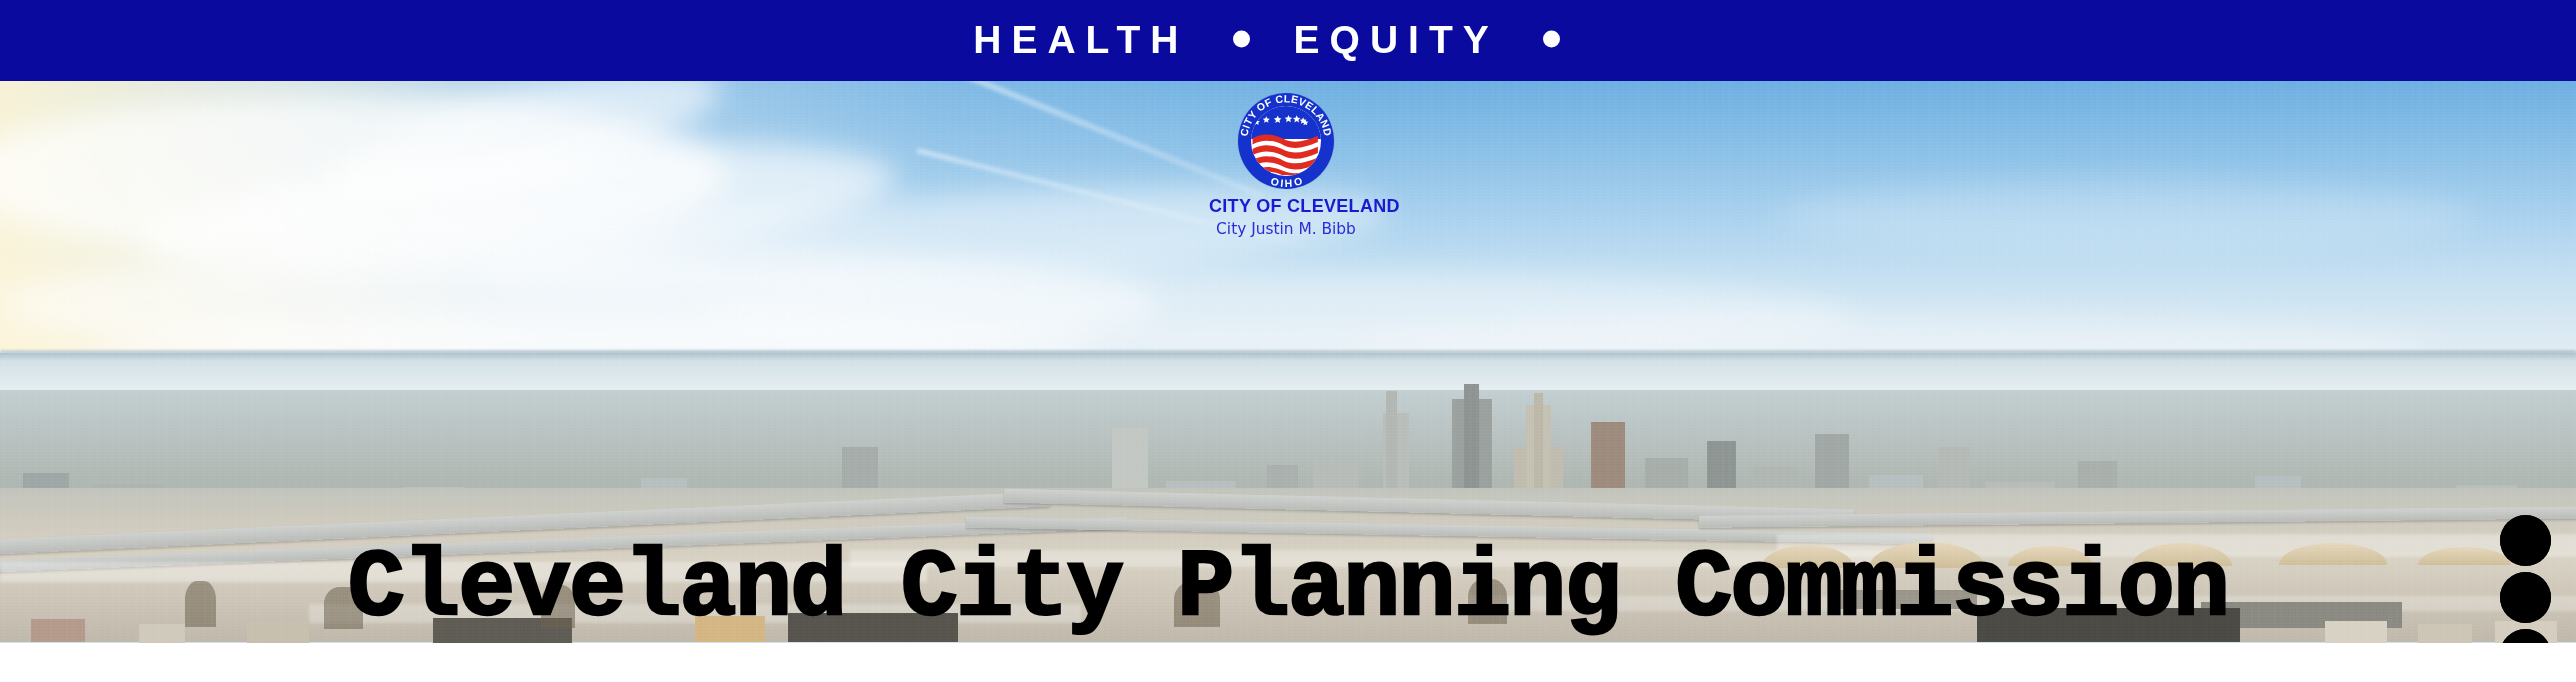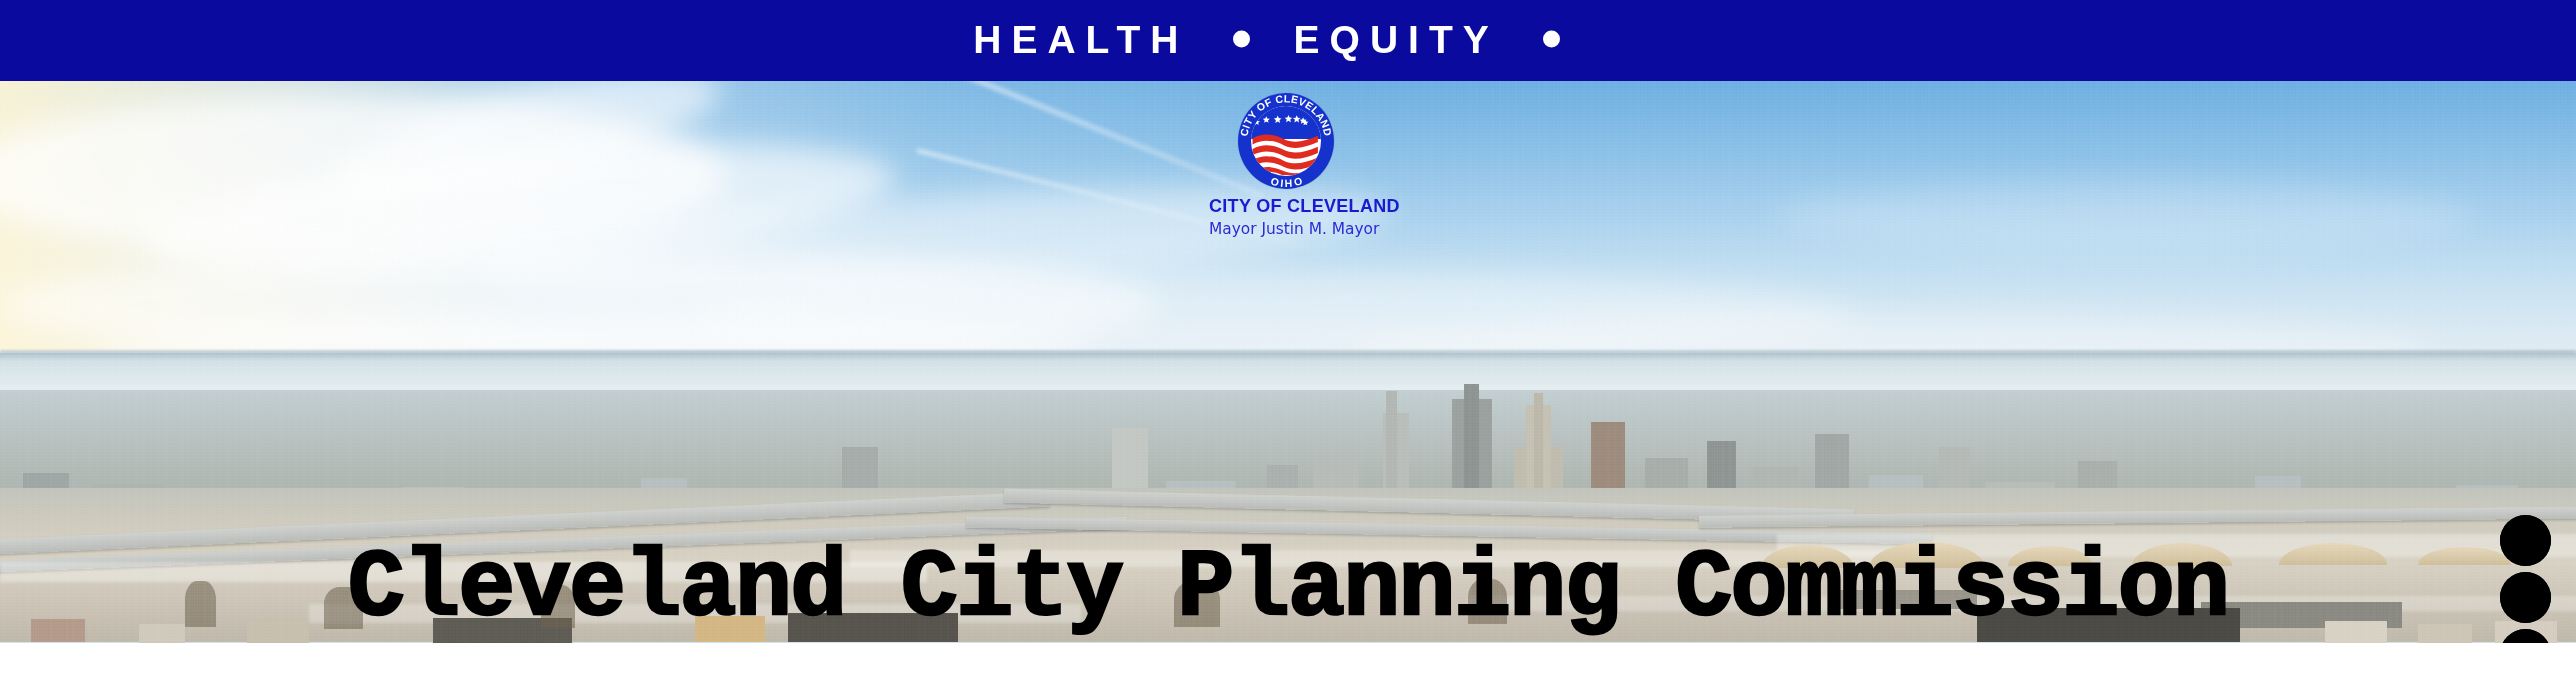--- a/index.html
+++ b/index.html
@@ -376,21 +376,21 @@
               <path d="M2,22 C16,14 30,17 42,23 C54,29 68,27 86,19 L86,27 C68,35 54,37 42,31 C30,25 16,22 2,30 Z"></path>
               <path d="M2,36 C16,28 30,31 42,37 C54,43 68,41 86,33 L86,41 C68,49 54,51 42,45 C30,39 16,36 2,44 Z"></path>
               <path d="M6,49 C18,43 30,45 41,50 C52,55 64,54 78,48 L78,54 C64,60 52,61 41,56 C30,51 18,49 6,55 Z"></path>
             </g>
           </svg>
         </div>
       </div>
     </div>
 
     <div class="org-name">CITY OF CLEVELAND</div>
-    <div class="mayor-name">Mayor Justin M. Mayor</div>
+    <div class="mayor-name">City Justin M. Bibb</div>
   </div>
 
   <div class="hero-title">Cleveland City Planning Commission</div>
 
   <div class="social-rail">
 
     <a class="social-btn">
       <svg viewBox="0 0 66 66" xmlns="http://www.w3.org/2000/svg">
         <defs>
           <mask id="ytmask">

